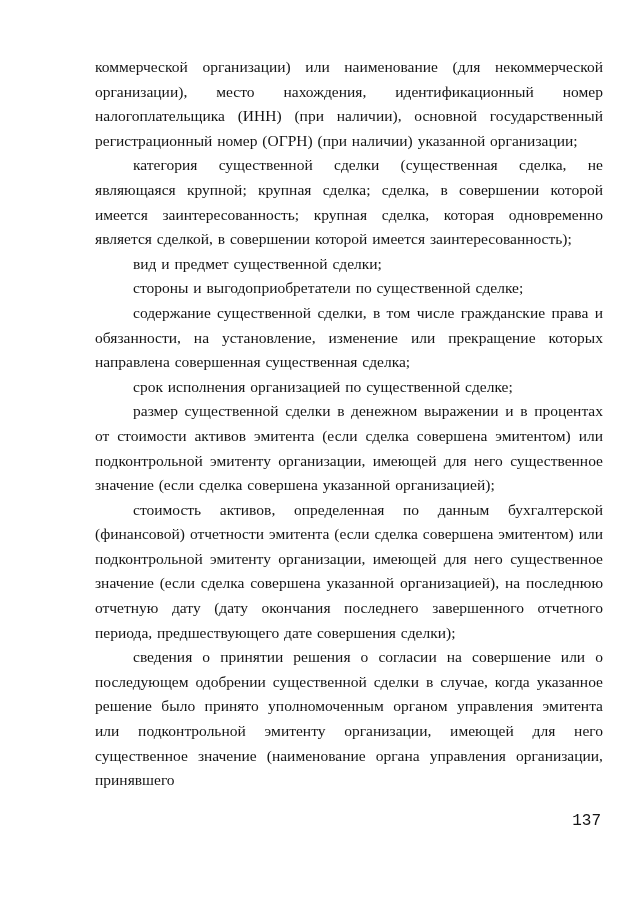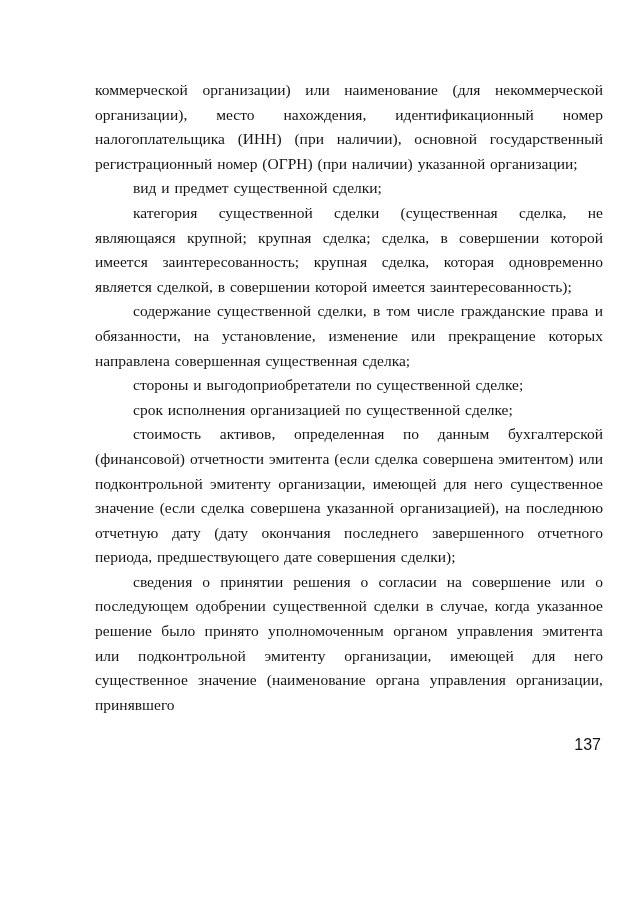--- a/index.html
+++ b/index.html
@@ -10,21 +10,20 @@
   body {
     width: 640px;
     height: 905px;
     position: relative;
     overflow: hidden;
   }
   .page {
     position: absolute;
     inset: 0;
     background: #ffffff;
-    margin-top: 23px;
   }
   .text-block {
     position: absolute;
     left: 95px;
     top: 55px;
     width: 508px;
     font-family: "Liberation Serif", serif;
     font-size: 15.5px;
     line-height: 24.6px;
     color: #141414;
@@ -35,34 +34,35 @@
     padding: 0;
     text-indent: 38px;
     word-spacing: 1px;
   }
   .para.no-indent {
     text-indent: 0;
   }
   .page-number {
     margin-top: 16px;
     text-align: right;
-    font-family: Liberation Sans, sans-serif;
+    font-family: Liberation Mono, monospace;
     font-size: 16px;
     color: #141414;
     padding-right: 2px;
   }
 </style>
 </head>
 <body>
 
 <div class="page">
   <div class="text-block">
     <p class="para no-indent">коммерческой организации) или наименование (для некоммерческой организации), место нахождения, идентификационный номер налогоплательщика (ИНН) (при наличии), основной государственный регистрационный номер (ОГРН) (при наличии) указанной организации;</p>
+    <p class="para">категория существенной сделки (существенная сделка, не являющаяся крупной; крупная сделка; сделка, в совершении которой имеется заинтересованность; крупная сделка, которая одновременно является сделкой, в совершении которой имеется заинтересованность);</p>
     <p class="para">вид и предмет существенной сделки;</p>
-    <p class="para">категория существенной сделки (существенная сделка, не являющаяся крупной; крупная сделка; сделка, в совершении которой имеется заинтересованность; крупная сделка, которая одновременно является сделкой, в совершении которой имеется заинтересованность);</p>
+    <p class="para">стороны и выгодоприобретатели по существенной сделке;</p>
     <p class="para">содержание существенной сделки, в том числе гражданские права и обязанности, на установление, изменение или прекращение которых направлена совершенная существенная сделка;</p>
-    <p class="para">стороны и выгодоприобретатели по существенной сделке;</p>
     <p class="para">срок исполнения организацией по существенной сделке;</p>
+    <p class="para">размер существенной сделки в денежном выражении и в процентах от стоимости активов эмитента (если сделка совершена эмитентом) или подконтрольной эмитенту организации, имеющей для него существенное значение (если сделка совершена указанной организацией);</p>
     <p class="para">стоимость активов, определенная по данным бухгалтерской (финансовой) отчетности эмитента (если сделка совершена эмитентом) или подконтрольной эмитенту организации, имеющей для него существенное значение (если сделка совершена указанной организацией), на последнюю отчетную дату (дату окончания последнего завершенного отчетного периода, предшествующего дате совершения сделки);</p>
     <p class="para">сведения о принятии решения о согласии на совершение или о последующем одобрении существенной сделки в случае, когда указанное решение было принято уполномоченным органом управления эмитента или подконтрольной эмитенту организации, имеющей для него существенное значение (наименование органа управления организации, принявшего</p>
     <div class="page-number">137</div>
   </div>
 </div>
 
 </body></html>

